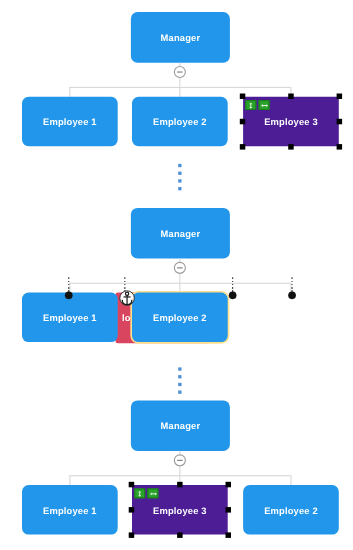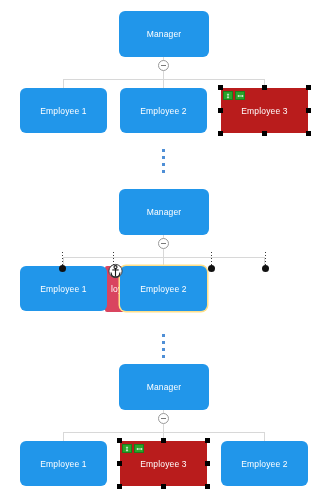--- a/index.html
+++ b/index.html
@@ -27,31 +27,31 @@
   }
 
   
   .node {
     position: absolute;
     box-sizing: border-box;
     display: flex;
     align-items: center;
     justify-content: center;
     font-size: 8.5px;
-    font-weight: normal;
+    font-weight: bold;
     color: #ffffff;
     letter-spacing: .15px;
     text-align: center;
   }
   .node.blue {
     background: #2196ea;
     border-radius: 6px;
   }
   .node.red {
-    background: #b91c1c;
+    background: #4c1d95;
     border-radius: 1px;
   }
   .node.dragging {
     background: #d9455f;
     border-radius: 2px;
     overflow: hidden;
   }
   .node.drop-host {
     box-shadow: 0 0 0 1.5px #ffe08a;
   }

